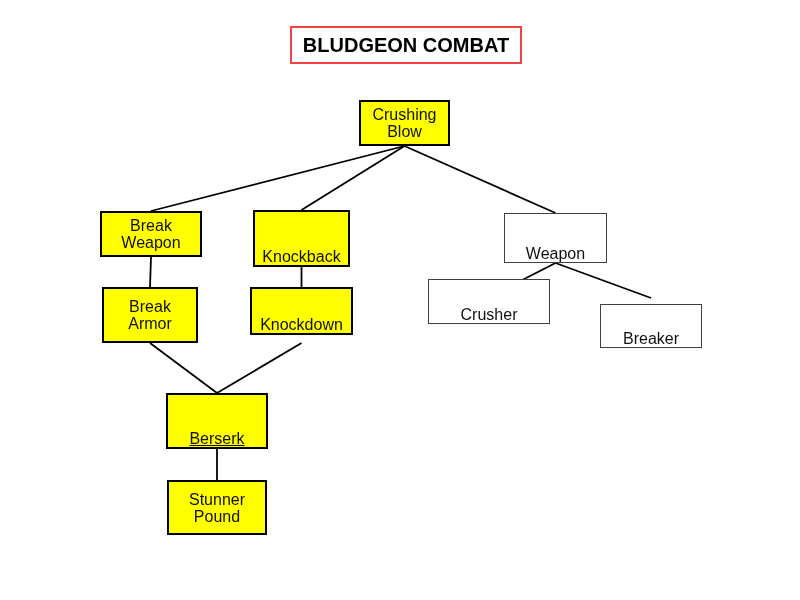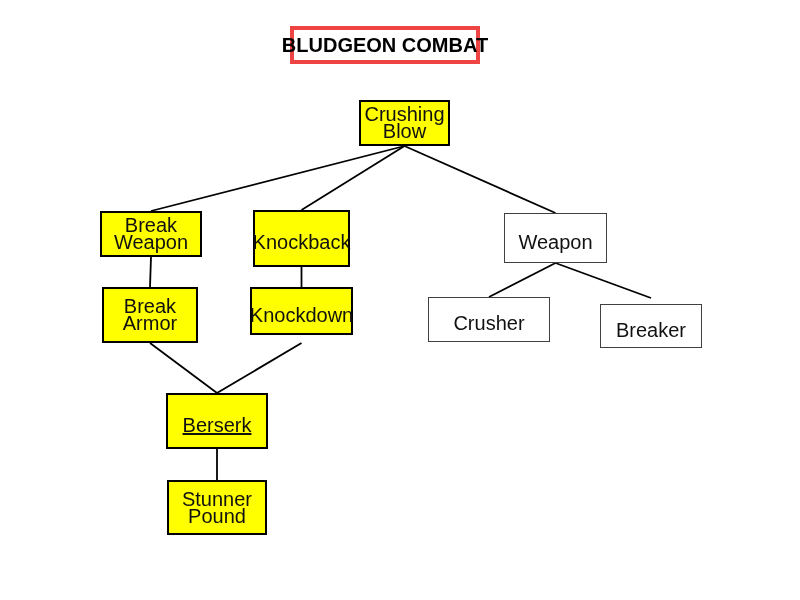--- a/index.html
+++ b/index.html
@@ -23,59 +23,59 @@
     height: 600px;
   }
   #edges line {
     stroke: var(--edge, #000000);
     stroke-width: 1.8;
   }
   .title-box {
     position: absolute;
     left: 290px;
     top: 26px;
-    width: 190px;
+    width: 232px;
     height: 38px;
     box-sizing: border-box;
     background: #ffffff;
-    border: 4px solid #ef4444;
+    border: 2px solid #ef4444;
     display: flex;
     align-items: center;
     justify-content: center;
   }
   .title-box span {
     font-size: 20px;
     font-weight: bold;
     color: #000000;
     white-space: nowrap;
   }
   .node {
     position: absolute;
     box-sizing: border-box;
     display: flex;
     justify-content: center;
     align-items: center;
-    font-size: 20px;
+    font-size: 16px;
     line-height: 17px;
     color: var(--text, #111111);
   }
   .node span {
     white-space: pre-line;
     text-align: center;
   }
   .node.yellow {
     background: var(--yellow, #ffff00);
     border: 2px solid var(--yellow-border, #000000);
   }
   .node.white {
     background: var(--plain, #ffffff);
     border: 1px solid var(--plain-border, #404040);
   }
   .node.single {
-    align-items: center;
+    align-items: flex-end;
     padding-top: 8px;
   }
 </style>
 </head>
 <body>
 
 <div class="stage" style="--bg: #ffffff; --yellow: #ffff00; --yellow-border: #000000; --plain: #ffffff; --plain-border: #404040; --edge: #000000; --text: #111111;">
   <svg id="edges" viewBox="0 0 800 600">
       <line x1="404.5" y1="146" x2="151" y2="211"></line>
       <line x1="404.5" y1="146" x2="301.5" y2="210"></line>
@@ -106,21 +106,21 @@
       <div class="node white single" style="left: 504px; top: 213px; width: 103px; height: 50px;">
         <span>Weapon</span>
       </div>
       <div class="node yellow" style="left: 102px; top: 287px; width: 96px; height: 56px;">
         <span>Break
 Armor</span>
       </div>
       <div class="node yellow single" style="left: 250px; top: 287px; width: 103px; height: 48px;">
         <span>Knockdown</span>
       </div>
-      <div class="node white single" style="left: 428px; top: 297px; width: 122px; height: 45px;">
+      <div class="node white single" style="left: 428px; top: 279px; width: 122px; height: 45px;">
         <span>Crusher</span>
       </div>
       <div class="node white single" style="left: 600px; top: 304px; width: 102px; height: 44px;">
         <span>Breaker</span>
       </div>
       <div class="node yellow single" style="left: 166px; top: 393px; width: 102px; height: 56px; text-decoration: underline;">
         <span>Berserk</span>
       </div>
       <div class="node yellow" style="left: 167px; top: 480px; width: 100px; height: 55px;">
         <span>Stunner

